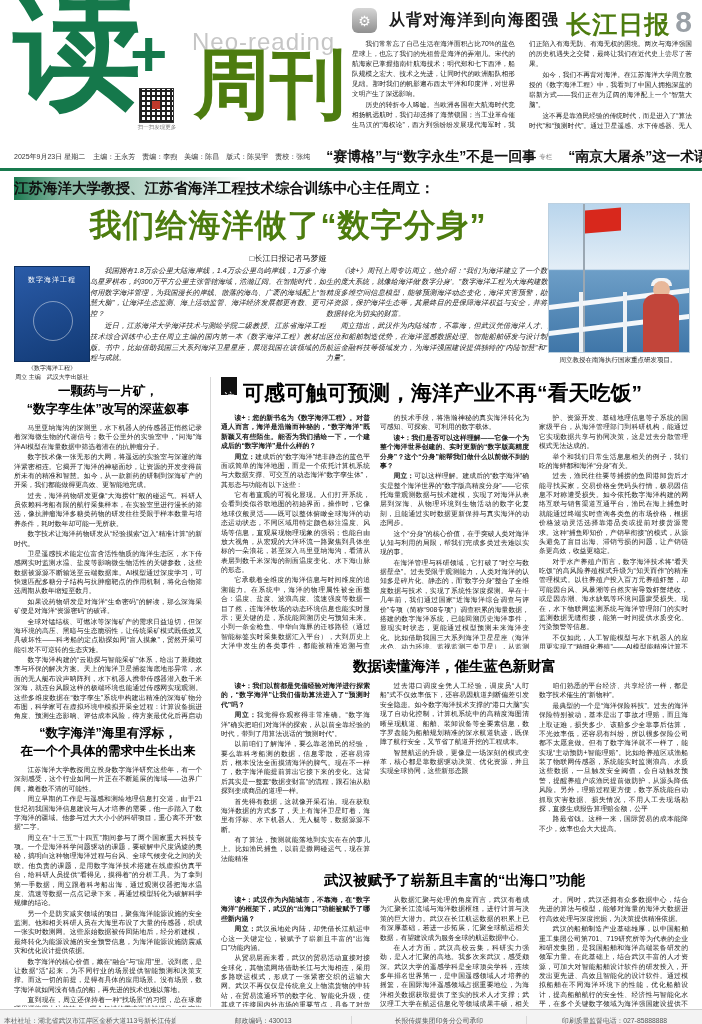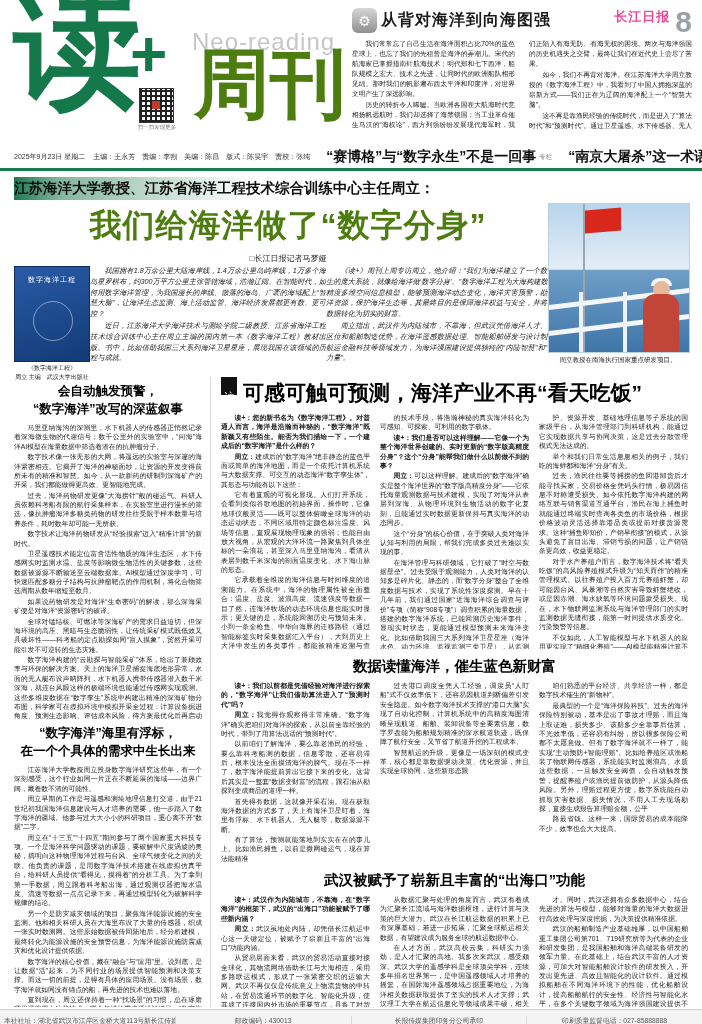--- a/index.html
+++ b/index.html
@@ -9,27 +9,27 @@
   .masthead{position:relative;height:146px}
   .brand{position:absolute;left:14px;top:-16px;color:#15784b;font-weight:bold;font-size:128px;line-height:1;font-family:"DejaVu Serif","Liberation Serif",serif}
   .brand-plus{position:absolute;left:130px;top:22px;color:#15784b;font-size:64px;font-weight:bold;line-height:1}
   .brand-en{position:absolute;left:192px;top:28px;font-size:24px;color:#c6c6c6;letter-spacing:1px}
   .weekly{position:absolute;left:194px;top:46px;font-size:76px;font-weight:bold;color:#4d7c0f;line-height:1}
   .qr{position:absolute;left:139px;top:88px;width:33px;height:33px;border:1px solid #333;
       background:repeating-linear-gradient(0deg,#222 0 2px,transparent 2px 5px),repeating-linear-gradient(90deg,#222 0 2px,#fff 2px 5px)}
   .qr-dot{position:absolute;left:12px;top:12px;width:8px;height:8px;background:#c0392b}
   .qr-caption{position:absolute;left:133px;top:124px;font-size:5.5px;color:#777;width:48px;text-align:center}
   .editorial{position:absolute;left:352px;top:8px;width:340px}
-  .ed-header{display:flex;align-items:center;gap:4px}
+  .ed-header{display:flex;align-items:center;gap:12px}
   .gear{width:25px;height:25px;border-radius:6px;background:linear-gradient(#d6d6d6,#8f8f8f);display:inline-flex;align-items:center;justify-content:center;color:#fff;font-size:14px}
   .gear::before{content:"⚙"}
   .ed-title{font-size:16px;font-weight:bold;letter-spacing:1px}
   .ed-cols{margin-top:6px;column-count:2;column-gap:14px;font-size:6.7px;line-height:1.5;text-align:justify;height:98px;overflow:hidden;color:#222}
   .paper{position:absolute;right:10px;top:8px;display:flex;align-items:flex-start;gap:5px}
-  .paper-name{color:#ec4899;font-size:13px;font-weight:bold;font-family:Liberation Sans, sans-serif;letter-spacing:1px}
+  .paper-name{color:#4d7c0f;font-size:25px;font-weight:bold;font-family:Liberation Sans, sans-serif;letter-spacing:1px}
   .page-num{font-size:30px;color:#9aa0a6;font-weight:bold;line-height:.9}
   
   .dateline{display:flex;align-items:center;height:22px;padding:0 14px;border-bottom:3px solid #187a4e;font-size:7px;color:#333;white-space:nowrap}
   .staff{margin-left:8px}
   .spacer{flex:1}
   .teaser{font-size:14px;font-weight:bold;color:#111;margin-left:8px}
   .teaser-tag{font-size:6.5px;color:#888;margin-left:3px}
   .tdiv{width:2px;height:13px;background:#187a4e;margin-left:8px}
   
   .lead{position:relative;height:198px;padding:0 14px}
@@ -161,22 +161,22 @@
       <div class="person"></div>
     </div>
     <div class="photo-caption">周立教授在南海执行国家重点研发项目。</div>
   </div>
 </div>
 
 <div class="body-row">
 
   <div class="left-col">
     <div class="sec-title">
-      <div>会自动触发预警，</div>
-      <div>“数字海洋”改写的深蓝叙事</div>
+      <div>一颗药与一片矿，</div>
+      <div>“数字孪生体”改写的深蓝叙事</div>
     </div>
     <div class="feature-text fh1">
         <p>马里亚纳海沟的深测里，水下机器人的传感器正悄然记录着深海微生物的代谢信号；数千公里外的实验室中，“问海”海洋AI模型在海量数据中筛选着潜在的抗肿瘤分子。</p>
         <p>数字技术像一张无形的大网，将遥远的实验室与深邃的海洋紧密相连。它揭开了海洋的神秘面纱，让资源的开发变得前所未有的精准和智慧。如今，从一款新药的研制到深海矿产的开采，我们都能做得更高效、更智能地完成。</p>
         <p>过去，海洋药物研发更像“大海捞针”般的碰运气。科研人员依赖科考船有限的航行采集样本，在实验室里进行漫长的筛选，像抗肿瘤海洋多糖类药物的研发往往受限于样本数量与培养条件，耗时数年却可能一无所获。</p>
         <p>数字技术让海洋药物研发从“经验摸索”迈入“精准计算”的新时代。</p>
         <p>卫星遥感技术能定位富含活性物质的海洋生态区，水下传感网实时监测水温、盐度等影响微生物活性的关键参数，这些数据被源源不断输送至云端数据库。AI模型通过深度学习，可快速匹配多糖分子结构与抗肿瘤靶点的作用机制，将化合物筛选周期从数年缩短至数月。</p>
         <p>如果说药物研发是对海洋“生命密码”的解读，那么深海采矿便是对海洋“资源密码”的破译。</p>
         <p>全球对锰结核、可燃冰等深海矿产的需求日益迫切，但深海环境的高压、黑暗与生态脆弱性，让传统采矿模式既低效又具破坏性——科考船的定点勘探如同“盲人摸象”，贸然开采可能引发不可逆转的生态灾难。</p>
         <p>数字海洋构建的“云勘探与智能采矿”体系，给出了兼顾效率与环保的解决方案。天上的海洋卫星捕捉海底地形异常，水面的无人艇布设声呐阵列，水下机器人携带传感器潜入数千米深海，就连台风眼这样的极端环境也能通过传感网实现观测。这些多维度数据在“数字孪生”系统中构建出精准的深海矿物分布图，科学家可在虚拟环境中模拟开采全过程：计算设备掘进角度、预测生态影响、评估成本风险，待方案最优化后再启动实际作业。</p>

